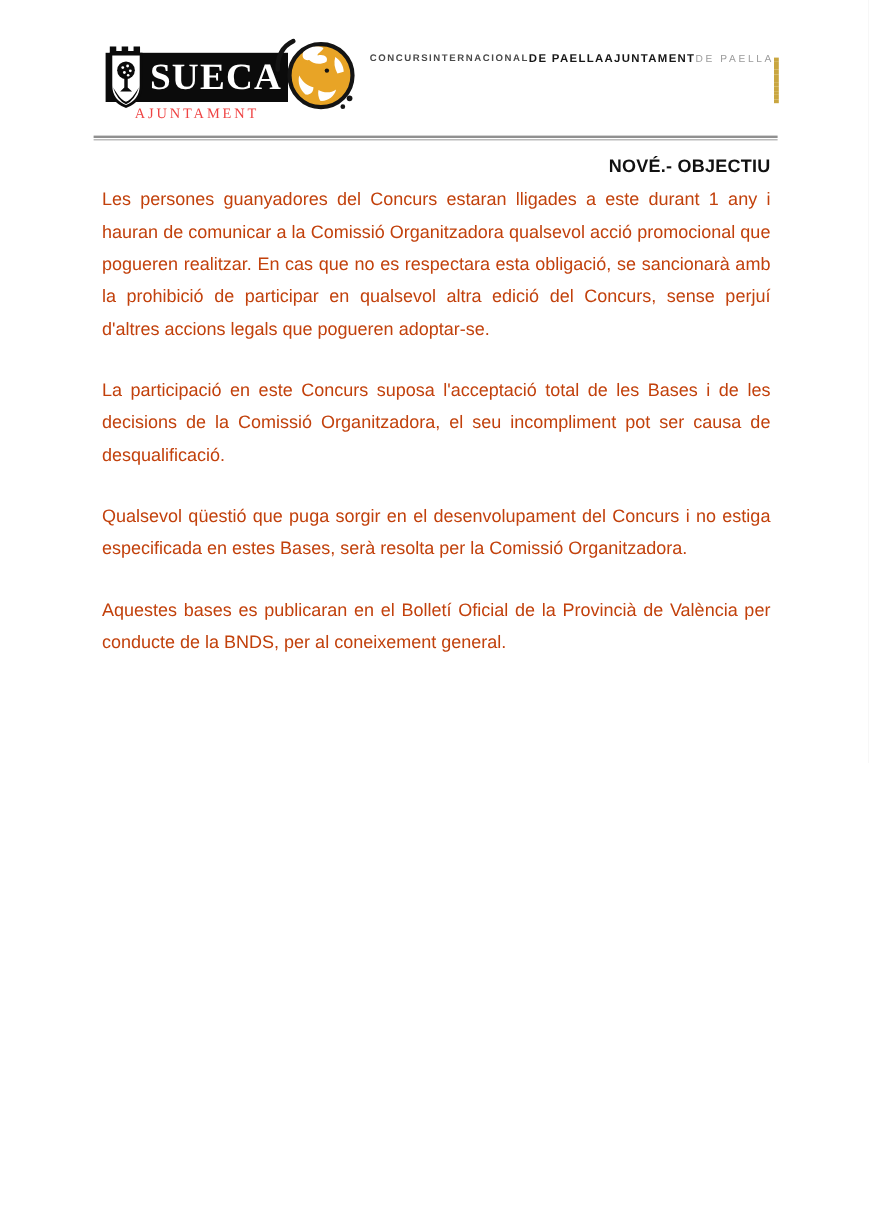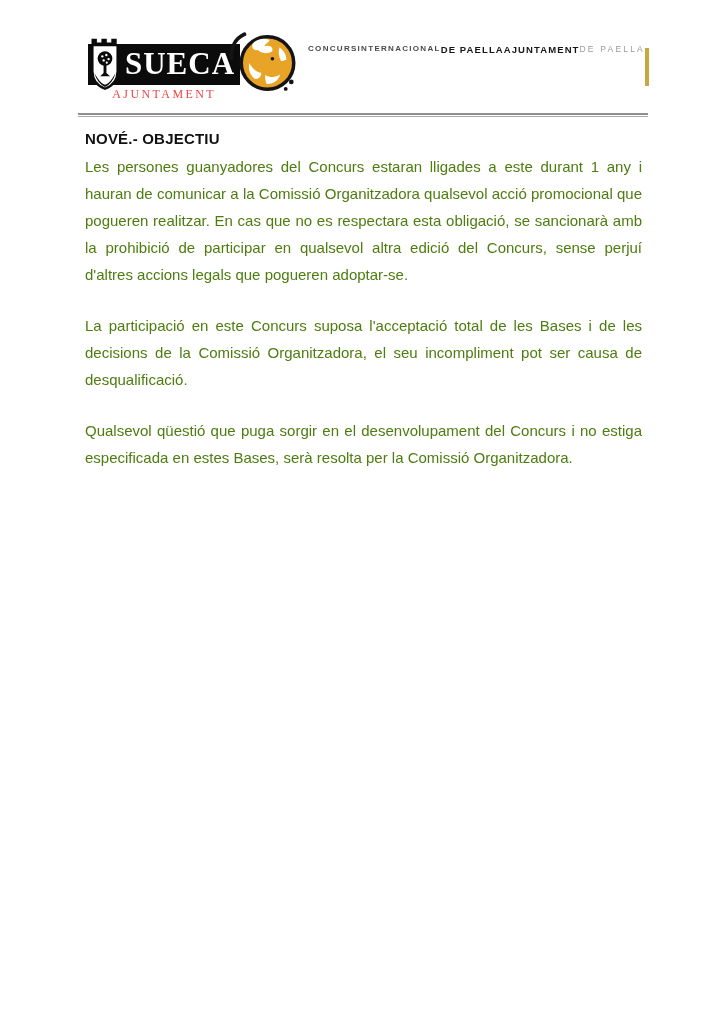--- a/index.html
+++ b/index.html
@@ -44,27 +44,27 @@
   .divider {
     position:absolute; left:78px; top:113px; width:570px; height:4px;
     border-top:2px solid #909090;
     border-bottom:1px solid #ababab;
   }
 
   
   .content { position:absolute; left:85px; top:127px; width:557px; }
   .section-heading {
     font-size:15px; font-weight:bold; line-height:24px;
-    margin-bottom:2px; letter-spacing:0.2px; color:#111;
+    margin-bottom:2px; letter-spacing:0.2px; color:#111;text-align:right;
   }
   .content p {
     font-size:15px; line-height:27px;
     text-align:justify;
     margin-bottom:24px;
-    color:#4d7c0f;
+    color:#c2410c;
   }
 </style>
 </head>
 <body>
 
 <div class="page">
 
   <div class="sueca-logo">
     <div class="sueca-box"></div>
     <div class="sueca-name">SUECA</div>
@@ -121,15 +121,16 @@
     </div>
   </div>
 
   <div class="divider"></div>
 
   <div class="content">
     <div class="section-heading">NOVÉ.- OBJECTIU</div>
     <p>Les persones guanyadores del Concurs estaran lligades a este durant 1 any i hauran de comunicar a la Comissió Organitzadora qualsevol acció promocional que pogueren realitzar. En cas que no es respectara esta obligació, se sancionarà amb la prohibició de participar en qualsevol altra edició del Concurs, sense perjuí d'altres accions legals que pogueren adoptar-se.</p>
     <p>La participació en este Concurs suposa l'acceptació total de les Bases i de les decisions de la Comissió Organitzadora, el seu incompliment pot ser causa de desqualificació.</p>
     <p>Qualsevol qüestió que puga sorgir en el desenvolupament del Concurs i no estiga especificada en estes Bases, serà resolta per la Comissió Organitzadora.</p>
+    <p>Aquestes bases es publicaran en el Bolletí Oficial de la Provincià de València per conducte de la BNDS, per al coneixement general.</p>
   </div>
 
 </div>
 
 </body></html>

